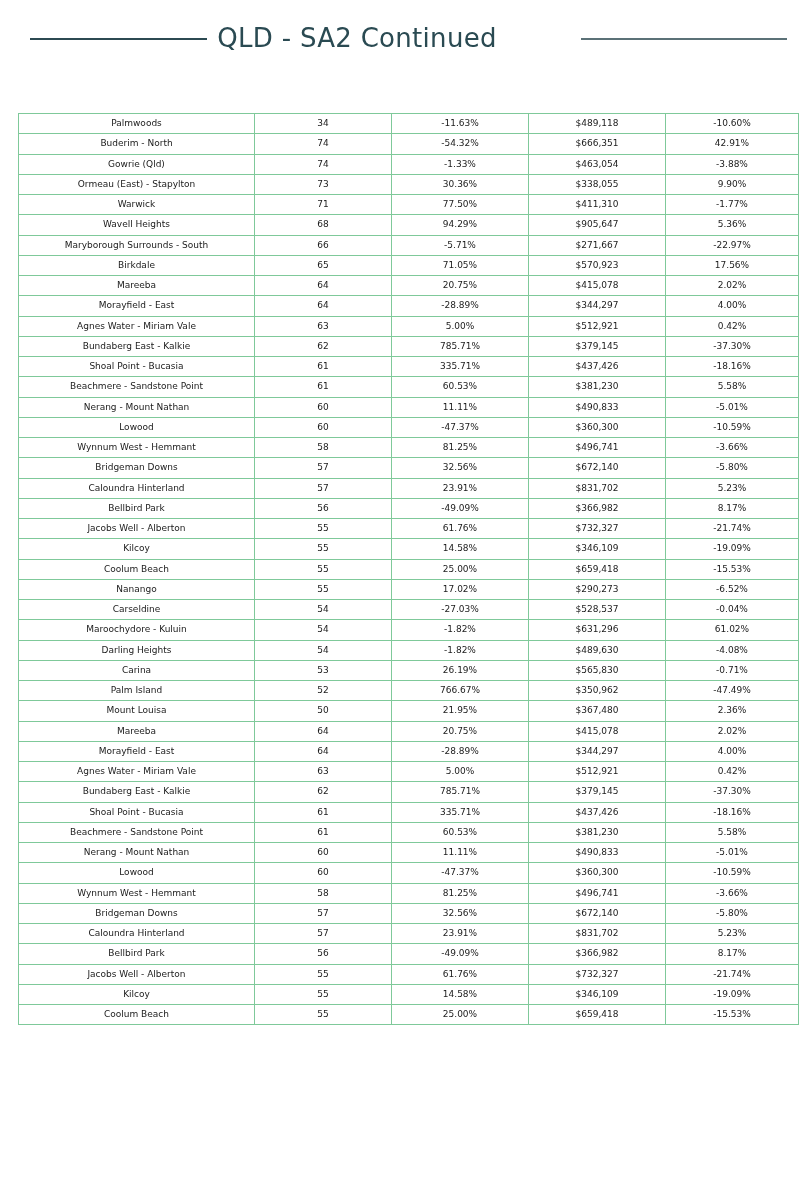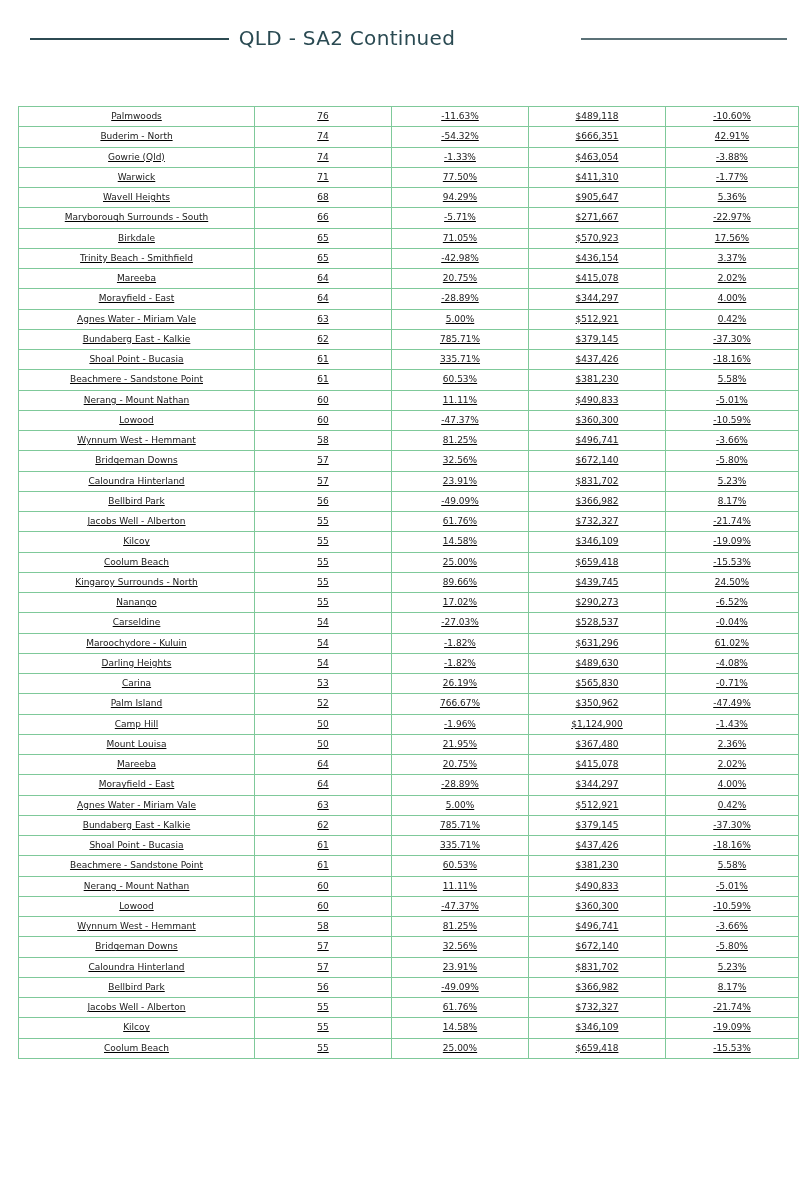--- a/index.html
+++ b/index.html
@@ -24,41 +24,40 @@
     .header-line {
       position: absolute;
       top: 24px;
       height: 2px;
       background: #2c4a52;
     }
     .header-line.left { left: 30px; width: 205px; }
     .header-line.right { left: 581px; width: 206px; background: #5b7177; }
     .page-title {
       position: absolute;
-      left: 2px;
+      left: 12px;
       width: 690px;
       top: 4px;
       text-align: center;
       font-family: "DejaVu Sans", sans-serif;
-      font-size: 20px;
+      font-size: 26px;
       font-weight: 500;
       color: #2a4a52;
       letter-spacing: 0.3px;
       line-height: 40px;
     }
     .page-title span {
       background: #ffffff;
       padding: 0 10px;
     }
     .table-wrap {
       position: absolute;
       left: 18px;
-      top: 106px;
+      top: 113px;
       width: 780px;
-      text-decoration: underline;
     }
     table {
       border-collapse: collapse;
       width: 780px;
       table-layout: fixed;
     }
     td {
       border: 1px solid #7fc99a;
       height: 19.25px;
       padding: 0;
@@ -91,40 +90,47 @@
     <colgroup>
       <col class="c1">
         <col class="c2">
         <col class="c3">
         <col class="c4">
         <col class="c5">
     </colgroup>
     <tbody id="table-body">
         <tr>
           <td>Palmwoods</td>
-          <td>76</td>
+          <td>34</td>
           <td>-11.63%</td>
           <td>$489,118</td>
           <td>-10.60%</td>
         </tr>
         <tr>
           <td>Buderim - North</td>
           <td>74</td>
           <td>-54.32%</td>
           <td>$666,351</td>
           <td>42.91%</td>
         </tr>
         <tr>
           <td>Gowrie (Qld)</td>
           <td>74</td>
           <td>-1.33%</td>
           <td>$463,054</td>
           <td>-3.88%</td>
         </tr>
         <tr>
+          <td>Ormeau (East) - Stapylton</td>
+          <td>73</td>
+          <td>30.36%</td>
+          <td>$338,055</td>
+          <td>9.90%</td>
+        </tr>
+        <tr>
           <td>Warwick</td>
           <td>71</td>
           <td>77.50%</td>
           <td>$411,310</td>
           <td>-1.77%</td>
         </tr>
         <tr>
           <td>Wavell Heights</td>
           <td>68</td>
           <td>94.29%</td>
@@ -139,27 +145,20 @@
           <td>-22.97%</td>
         </tr>
         <tr>
           <td>Birkdale</td>
           <td>65</td>
           <td>71.05%</td>
           <td>$570,923</td>
           <td>17.56%</td>
         </tr>
         <tr>
-          <td>Trinity Beach - Smithfield</td>
-          <td>65</td>
-          <td>-42.98%</td>
-          <td>$436,154</td>
-          <td>3.37%</td>
-        </tr>
-        <tr>
           <td>Mareeba</td>
           <td>64</td>
           <td>20.75%</td>
           <td>$415,078</td>
           <td>2.02%</td>
         </tr>
         <tr>
           <td>Morayfield - East</td>
           <td>64</td>
           <td>-28.89%</td>
@@ -251,27 +250,20 @@
           <td>-19.09%</td>
         </tr>
         <tr>
           <td>Coolum Beach</td>
           <td>55</td>
           <td>25.00%</td>
           <td>$659,418</td>
           <td>-15.53%</td>
         </tr>
         <tr>
-          <td>Kingaroy Surrounds - North</td>
-          <td>55</td>
-          <td>89.66%</td>
-          <td>$439,745</td>
-          <td>24.50%</td>
-        </tr>
-        <tr>
           <td>Nanango</td>
           <td>55</td>
           <td>17.02%</td>
           <td>$290,273</td>
           <td>-6.52%</td>
         </tr>
         <tr>
           <td>Carseldine</td>
           <td>54</td>
           <td>-27.03%</td>
@@ -300,27 +292,20 @@
           <td>-0.71%</td>
         </tr>
         <tr>
           <td>Palm Island</td>
           <td>52</td>
           <td>766.67%</td>
           <td>$350,962</td>
           <td>-47.49%</td>
         </tr>
         <tr>
-          <td>Camp Hill</td>
-          <td>50</td>
-          <td>-1.96%</td>
-          <td>$1,124,900</td>
-          <td>-1.43%</td>
-        </tr>
-        <tr>
           <td>Mount Louisa</td>
           <td>50</td>
           <td>21.95%</td>
           <td>$367,480</td>
           <td>2.36%</td>
         </tr>
         <tr>
           <td>Mareeba</td>
           <td>64</td>
           <td>20.75%</td>

